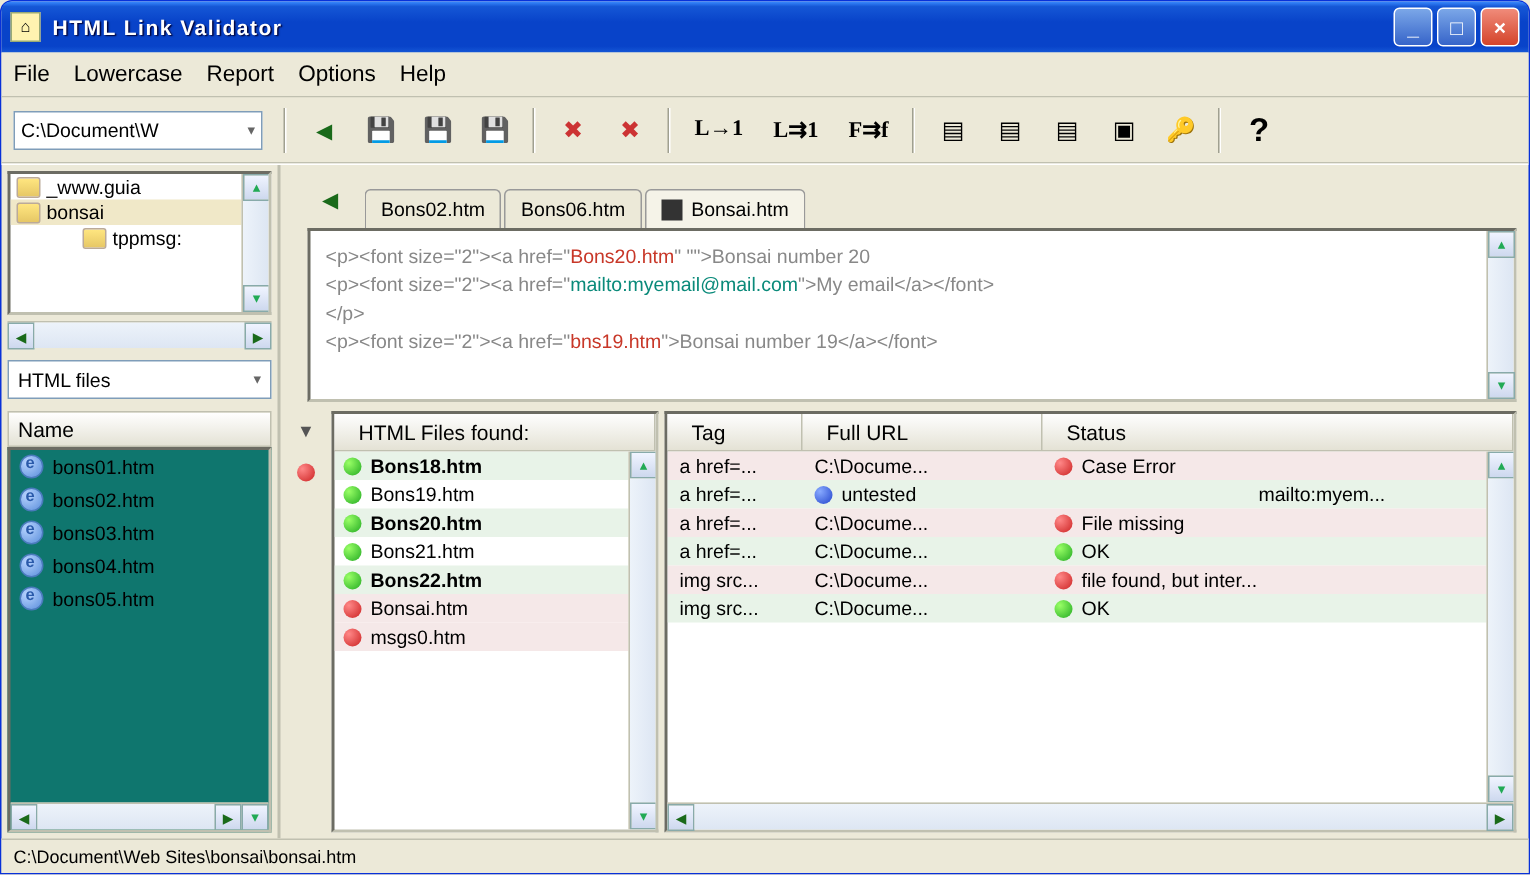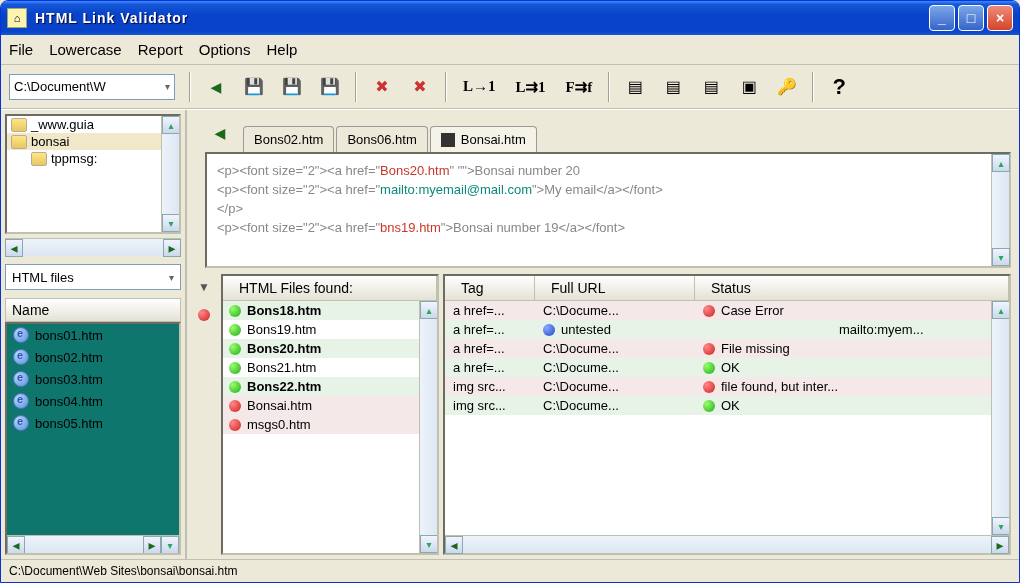--- a/index.html
+++ b/index.html
@@ -14,21 +14,21 @@
 .menubar { background: #ece9d8; padding: 6px 8px; display: flex; gap: 16px; border-bottom: 1px solid #c0c0b0; }
 .menubar span { font-size: 15px; cursor: default; }
 .toolbar { background: #ece9d8; border-bottom: 1px solid #c0c0b0; display: flex; align-items: center; height: 44px; }
 .path-combo { border: 1px solid #7f9db9; background: #fff; height: 26px; width: 166px; margin: 0 8px; display: flex; align-items: center; padding: 0 4px; font-size:14px;}
 .path-combo .arrow { margin-left: auto; font-size: 10px; color:#666; }
 .tb-sep { width: 2px; height: 30px; border-left: 1px solid #a0a090; border-right: 1px solid #fff; margin: 0 6px; }
 .tb-btn { width: 30px; height: 30px; display: flex; align-items: center; justify-content: center; font-size: 16px; margin: 0 4px; cursor: default; }
 .tb-btn.wide { width:auto; padding:0 6px; font-weight:bold; font-family: Georgia, serif; font-size:15px;}
 .content-row { flex: 1; display: flex; border-top: 1px solid #fff; min-height:0; }
 .left-col { width: 186px; border-right: 2px solid #c0c0b0; display: flex; flex-direction: column; }
-.tree { border: 2px inset #c0c0b0; background: #fff; margin: 4px; height: 120px; overflow:hidden;text-align:center; }
+.tree { border: 2px inset #c0c0b0; background: #fff; margin: 4px; height: 96px; overflow:hidden;text-align:center; }
 .tree-row { display:flex; align-items:center; padding: 1px 4px; gap:4px; font-size:14px; }
 .tree-row.sel { background:#f0e8c8; }
 .folder-ico { width:16px; height:14px; background: linear-gradient(to bottom,#ffe680,#e6c765); border:1px solid #ba9; border-radius:2px; display:inline-block; }
 .scrollbar-h { height:18px; background:#ece9d8; border-top:1px solid #c0c0b0; display:flex; }
 .sb-btn { width:18px; height:18px; background:linear-gradient(to bottom,#f0f4ff,#cdd8ee); border:1px solid #8aa; display:flex;align-items:center;justify-content:center;font-size:10px;color:#2a5; }
 .sb-track { flex:1; background:linear-gradient(to bottom,#edf3fa,#dde6f3); }
 .scrollbar-v { width:18px; background:#ece9d8; border-left:1px solid #c0c0b0; display:flex; flex-direction:column;}
 .sb-vtrack { flex:1; background:linear-gradient(to right,#edf3fa,#dde6f3);}
 .combo2 { border:1px solid #7f9db9; background:#fff; margin:4px; height:26px; display:flex; align-items:center; padding:0 6px; font-size:14px;}
 .combo2 .arrow { margin-left:auto; font-size:10px; color:#666; }
@@ -126,21 +126,21 @@
       <div class="tree" style="display:flex;">
         <div style="flex:1;">
           <div class="tree-row">
               <span class="folder-ico"></span>
               <span>_www.guia</span>
             </div>
           <div class="tree-row sel">
               <span class="folder-ico"></span>
               <span>bonsai</span>
             </div>
-          <div class="tree-row" style="padding-left:24px;">
+          <div class="tree-row" style="padding-left:36px;margin-left:12px;">
               <span class="folder-ico"></span>
               <span>tppmsg:</span>
             </div>
         </div>
         <div class="scrollbar-v">
             <div class="sb-btn">▴</div>
             <div class="sb-vtrack"></div>
             <div class="sb-btn">▾</div>
           </div>
       </div>

